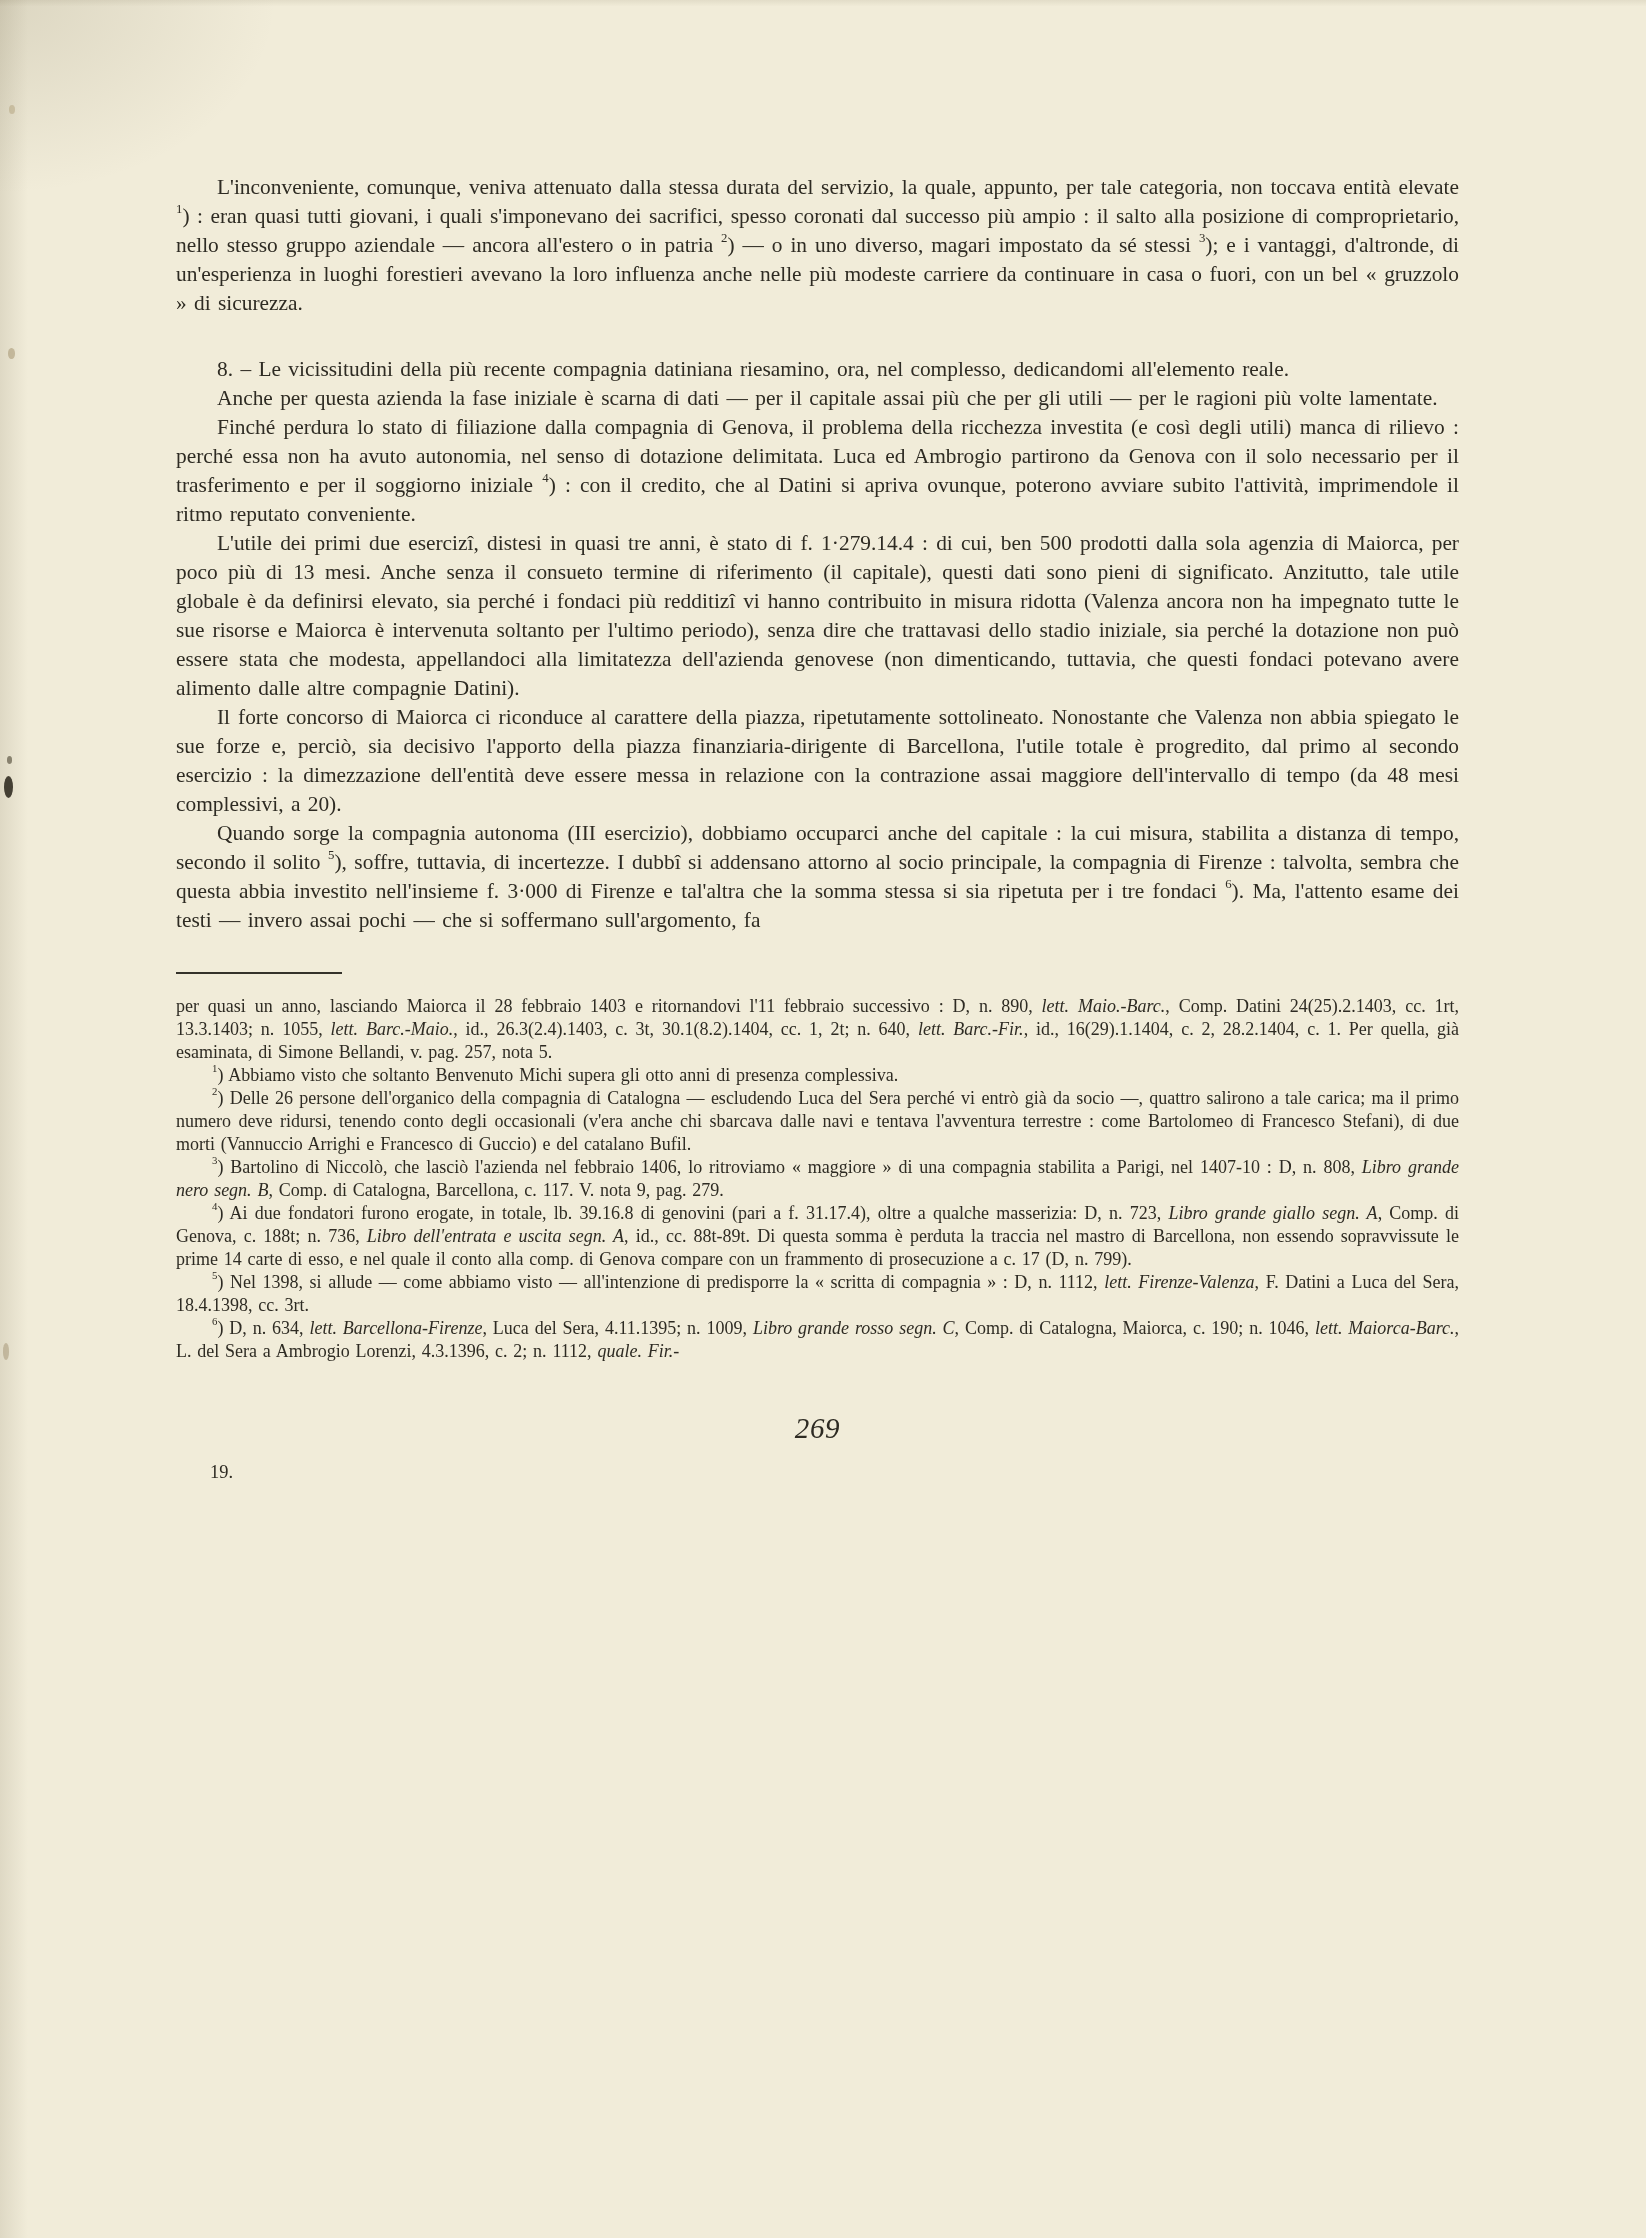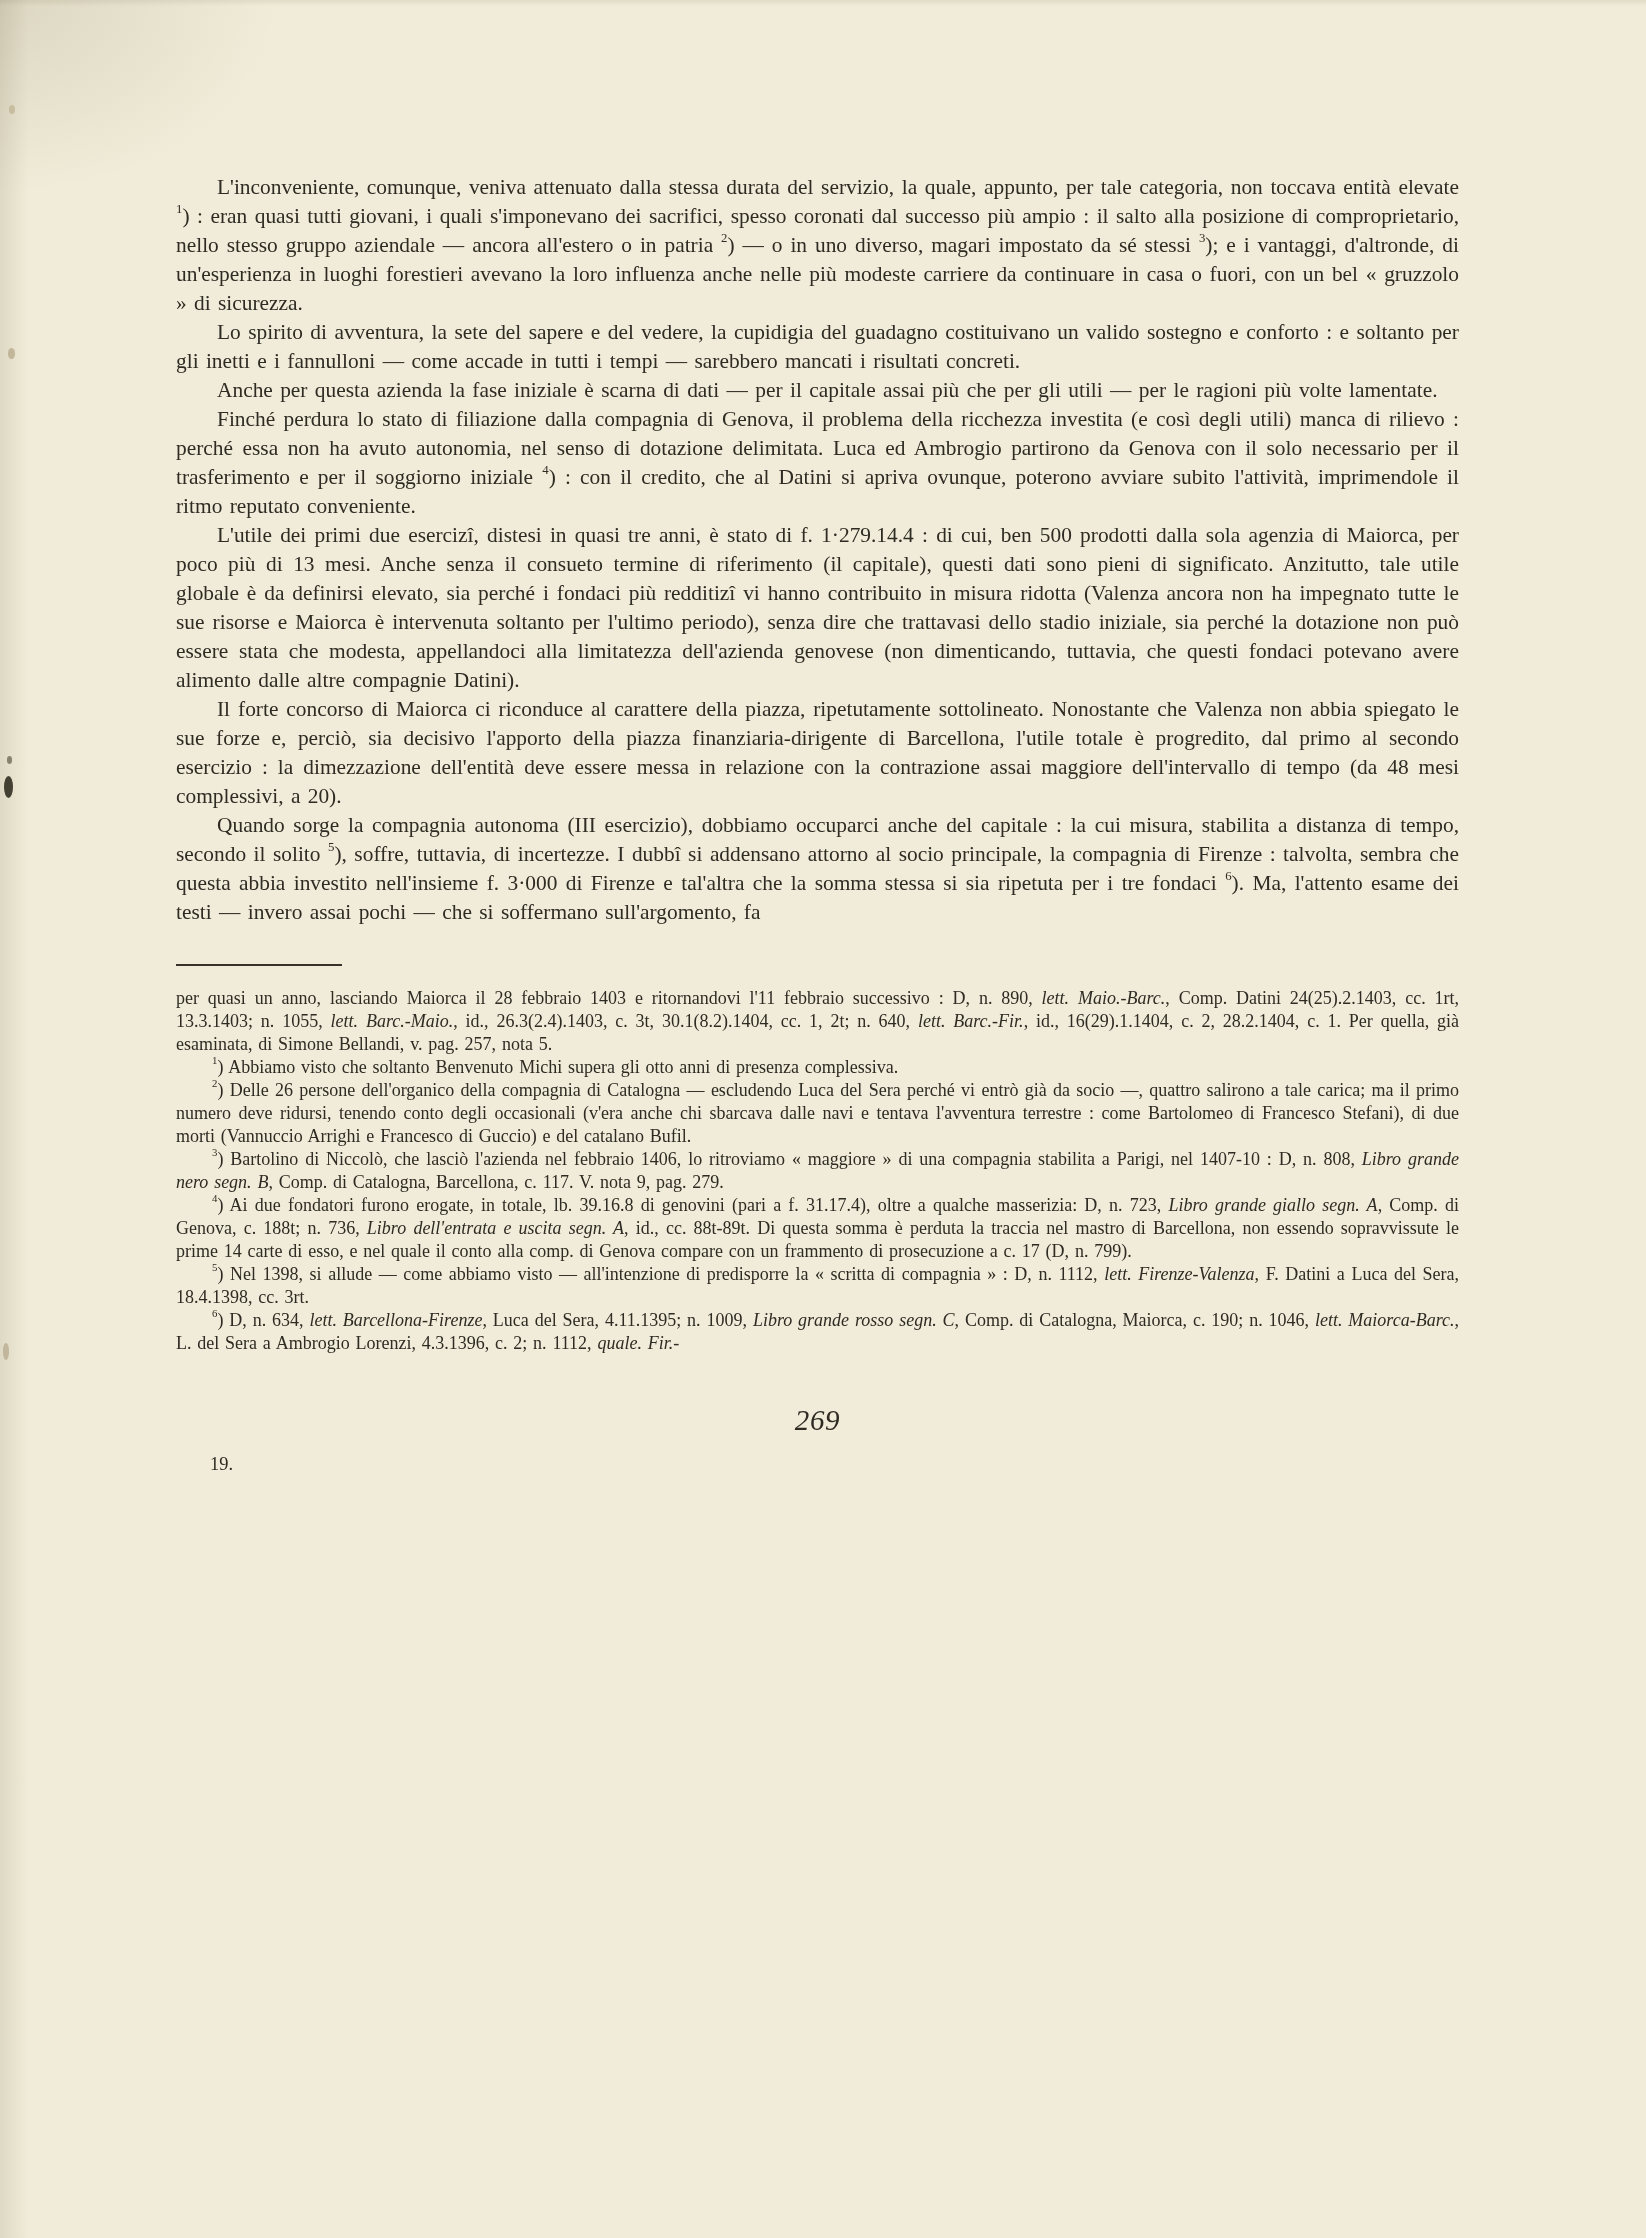--- a/index.html
+++ b/index.html
@@ -95,21 +95,21 @@
   <span class="binding-mark mark-a"></span>
   <span class="binding-mark mark-b"></span>
   <span class="binding-mark mark-c"></span>
   <span class="binding-mark mark-d"></span>
   <span class="binding-mark mark-e"></span>
 
   <div class="content">
 
     <div class="body-text">
         <p>L'inconveniente, comunque, veniva attenuato dalla stessa durata del servizio, la quale, appunto, per tale categoria, non toccava entità elevate <sup>1</sup>) : eran quasi tutti giovani, i quali s'imponevano dei sacrifici, spesso coronati dal successo più ampio : il salto alla posizione di comproprietario, nello stesso gruppo aziendale — ancora all'estero o in patria <sup>2</sup>) — o in uno diverso, magari impostato da sé stessi <sup>3</sup>); e i vantaggi, d'altronde, di un'esperienza in luoghi forestieri avevano la loro influenza anche nelle più modeste carriere da continuare in casa o fuori, con un bel « gruzzolo » di sicurezza.</p>
-        <p>Lo spirito di avventura, la sete del sapere e del vedere, la cupidigia del guadagno costituivano un valido sostegno e conforto : e soltanto per gli inetti e i fannulloni — come accade in tutti i tempi — sarebbero mancati i risultati concreti.</p>
+        <p class="section-start">8. – Le vicissitudini della più recente compagnia datiniana riesamino, ora, nel complesso, dedicandomi all'elemento reale.</p>
         <p>Anche per questa azienda la fase iniziale è scarna di dati — per il capitale assai più che per gli utili — per le ragioni più volte lamentate.</p>
         <p>Finché perdura lo stato di filiazione dalla compagnia di Genova, il problema della ricchezza investita (e così degli utili) manca di rilievo : perché essa non ha avuto autonomia, nel senso di dotazione delimitata. Luca ed Ambrogio partirono da Genova con il solo necessario per il trasferimento e per il soggiorno iniziale <sup>4</sup>) : con il credito, che al Datini si apriva ovunque, poterono avviare subito l'attività, imprimendole il ritmo reputato conveniente.</p>
         <p>L'utile dei primi due esercizî, distesi in quasi tre anni, è stato di f. 1·279.14.4 : di cui, ben 500 prodotti dalla sola agenzia di Maiorca, per poco più di 13 mesi. Anche senza il consueto termine di riferimento (il capitale), questi dati sono pieni di significato. Anzitutto, tale utile globale è da definirsi elevato, sia perché i fondaci più redditizî vi hanno contribuito in misura ridotta (Valenza ancora non ha impegnato tutte le sue risorse e Maiorca è intervenuta soltanto per l'ultimo periodo), senza dire che trattavasi dello stadio iniziale, sia perché la dotazione non può essere stata che modesta, appellandoci alla limitatezza dell'azienda genovese (non dimenticando, tuttavia, che questi fondaci potevano avere alimento dalle altre compagnie Datini).</p>
         <p>Il forte concorso di Maiorca ci riconduce al carattere della piazza, ripetutamente sottolineato. Nonostante che Valenza non abbia spiegato le sue forze e, perciò, sia decisivo l'apporto della piazza finanziaria-dirigente di Barcellona, l'utile totale è progredito, dal primo al secondo esercizio : la dimezzazione dell'entità deve essere messa in relazione con la contrazione assai maggiore dell'intervallo di tempo (da 48 mesi complessivi, a 20).</p>
         <p>Quando sorge la compagnia autonoma (III esercizio), dobbiamo occuparci anche del capitale : la cui misura, stabilita a distanza di tempo, secondo il solito <sup>5</sup>), soffre, tuttavia, di incertezze. I dubbî si addensano attorno al socio principale, la compagnia di Firenze : talvolta, sembra che questa abbia investito nell'insieme f. 3·000 di Firenze e tal'altra che la somma stessa si sia ripetuta per i tre fondaci <sup>6</sup>). Ma, l'attento esame dei testi — invero assai pochi — che si soffermano sull'argomento, fa</p>
       </div>
 
     <hr class="footnote-rule">
 
     <div class="footnotes">

